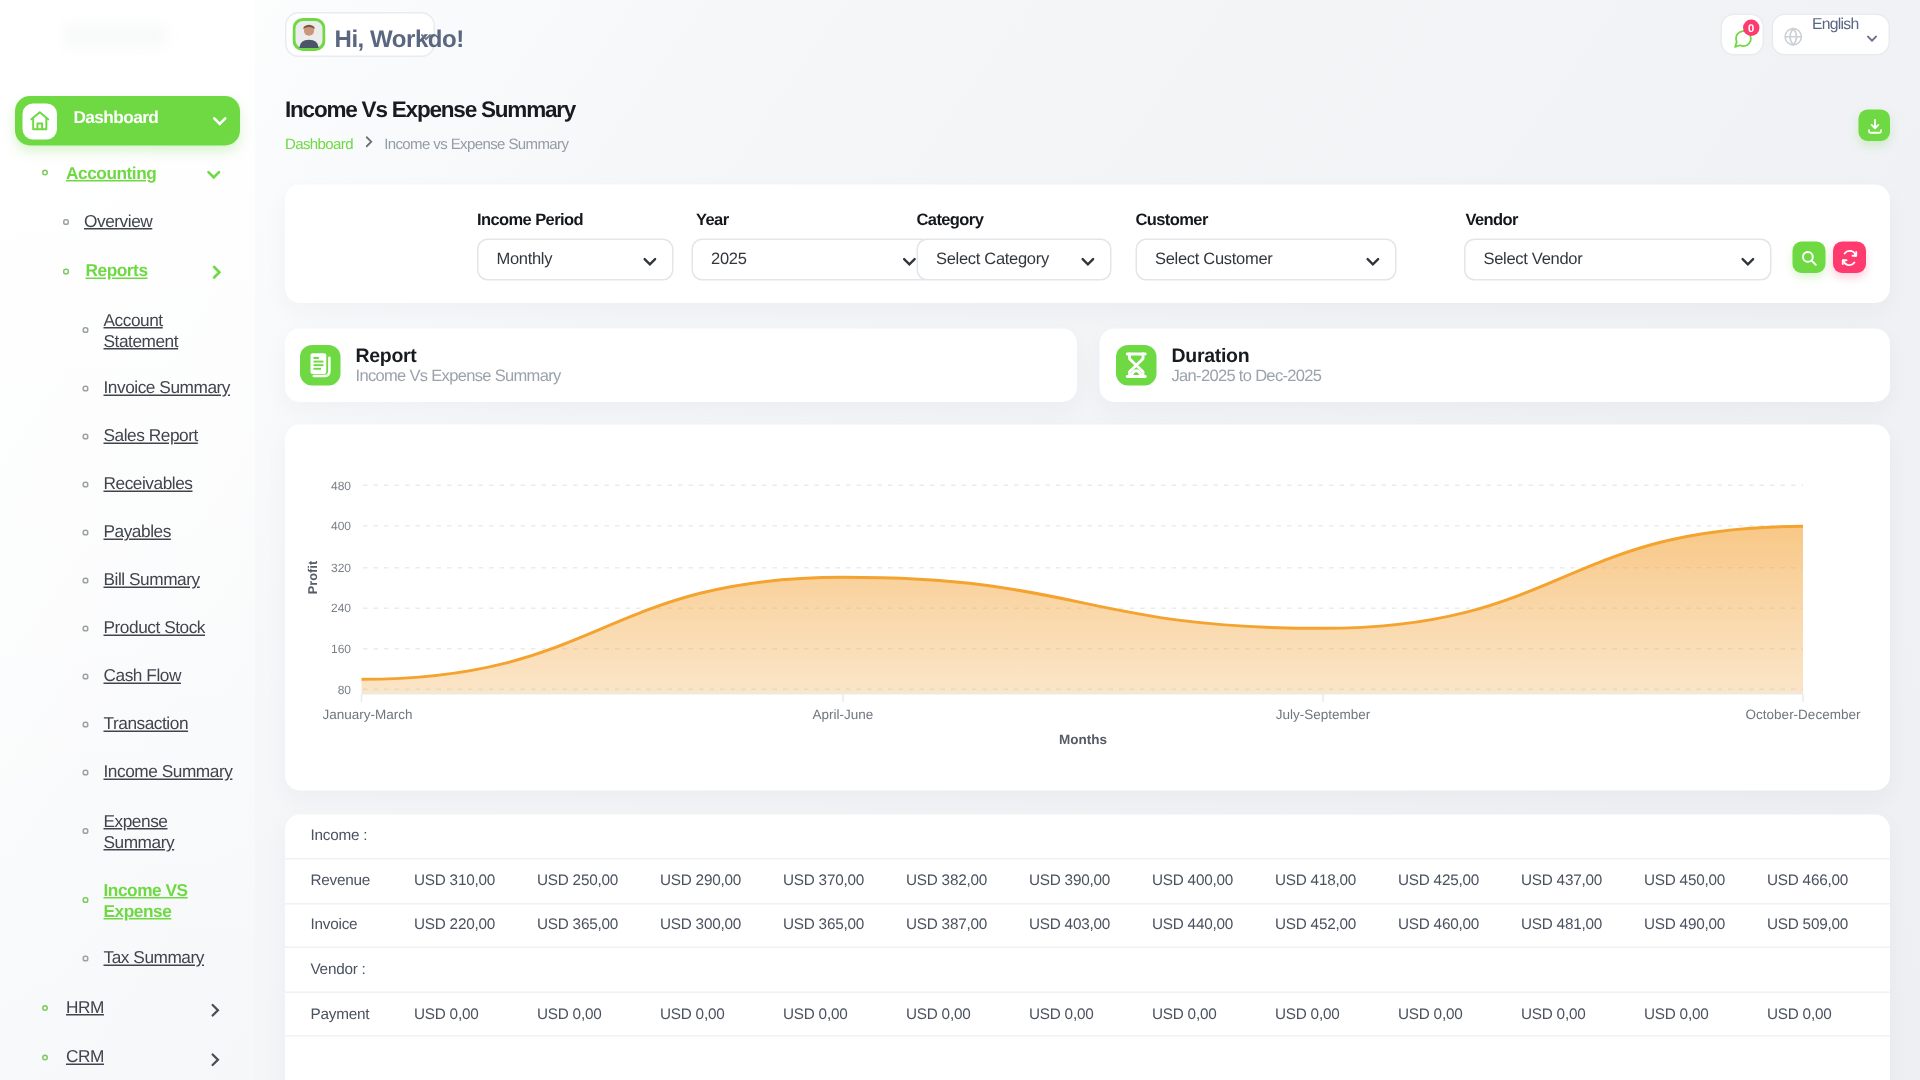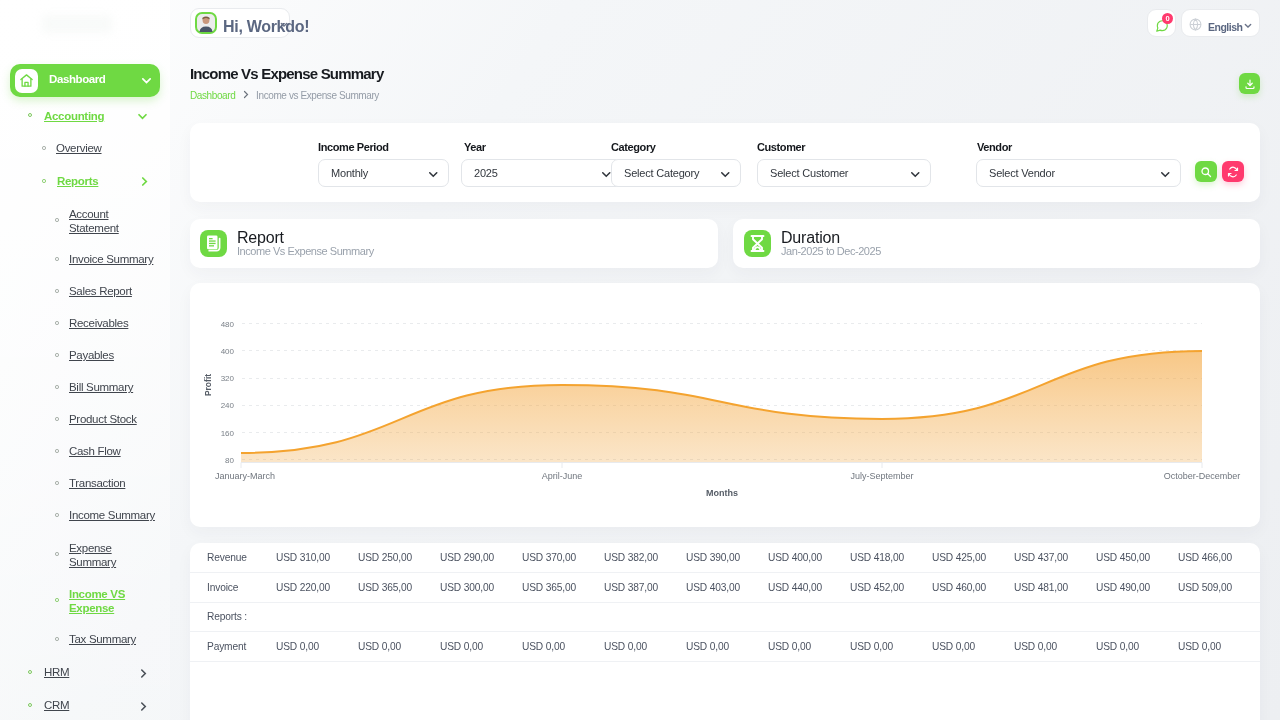--- a/index.html
+++ b/index.html
@@ -45,21 +45,21 @@
 .flabel { position:absolute; top:141px; font-size:11px; letter-spacing:-0.4px; font-weight:bold; color:#14171c; }
 .fselect { position:absolute; top:159px; height:28px; background:#fff; border:1px solid #e2e5e9;
   border-radius:7px; font-size:11px; letter-spacing:-0.2px; color:#32373e; line-height:26px; padding-left:12px; }
 .fselect svg { position:absolute; right:10px; top:10.5px; }
 .sqbtn { position:absolute; top:161px; width:22px; height:21px; border-radius:6px;
   display:flex; align-items:center; justify-content:center; }
 
 
 .icon27 { position:absolute; width:27px; height:27px; background:#6fd943; border-radius:8px;
   display:flex; align-items:center; justify-content:center; }
-.ctitle { position:absolute; font-size:16px; letter-spacing:-0.2px; font-weight:normal; color:#181b20; }
+.ctitle { position:absolute; font-size:13px; letter-spacing:-0.2px; font-weight:bold; color:#181b20; }
 .csub { position:absolute; font-size:11px; letter-spacing:-0.45px; color:#9aa2ac; }
 
 
 #tbl { position:absolute; left:0; top:0; width:1070px; border-collapse:collapse; table-layout:fixed; }
 #tbl th { height:31px; background:#f9fafb; font-size:9px; color:#171b22; text-align:left;
   font-weight:bold; letter-spacing:-0.3px; border-bottom:1px solid #e8ebee; }
 #tbl td { height:29.6px; font-size:10.2px; letter-spacing:-0.15px; color:#4b5260; border-bottom:1px solid #eff1f4; }
 #tbl th:first-child, #tbl td:first-child { padding-left:17px; }
 </style>
 </head>
@@ -155,21 +155,21 @@
     </svg>
   <div class="abs" style="left:14px;top:3px;width:11px;height:11px;background:#ff3a6e;border-radius:50%;color:#fff;font-size:7.5px;text-align:center;line-height:11px;font-weight:bold">0</div>
 </div>
 
 <div class="topbtn" id="langbtn">
   <svg style="position:absolute;left:7px;top:8px" width="13" height="13" viewBox="0 0 24 24" fill="none" stroke="#ccd0d6" stroke-width="2">
       <circle cx="12" cy="12" r="10"></circle>
       <path d="M2 12h20"></path>
       <path d="M12 2a15.3 15.3 0 0 1 4 10 15.3 15.3 0 0 1-4 10 15.3 15.3 0 0 1-4-10 15.3 15.3 0 0 1 4-10z"></path>
     </svg>
-  <div class="abs" style="left:26px;top:11px;font-size:10.5px;letter-spacing:-0.5px;font-weight:bold;color:#5b6781">English</div>
+  <div class="abs" style="left:26px;top:0;font-size:10.5px;letter-spacing:-0.5px;font-weight:normal;color:#5b6781">English</div>
   <svg class="chev" style="left:62px;top:12.5px" width="8" height="5.5" viewBox="0 0 12 8" fill="none" stroke="#6b7489" stroke-width="2" stroke-linecap="round">
       <path d="M2 2l4 4 4-4"></path>
     </svg>
 </div>
 
 <div class="abs" id="h1">Income Vs Expense Summary</div>
 <div class="abs" id="crumb">
   <span style="color:#6fd943">Dashboard</span>
   <svg style="margin:0 5px" width="6" height="9" viewBox="0 0 8 12" fill="none" stroke="#6c737d" stroke-width="1.6" stroke-linecap="round">
       <path d="M2 2l4 4-4 4"></path>
@@ -311,20 +311,35 @@
         <col style="width:82px">
         <col style="width:82px">
         <col style="width:82px">
         <col style="width:82px">
         <col style="width:82px">
         <col style="width:82px">
         <col style="width:82px">
         <col style="width:84px">
       </colgroup>
   <tbody>
+  <tr>
+          <td>Income :</td>
+          <td></td>
+          <td></td>
+          <td></td>
+          <td></td>
+          <td></td>
+          <td></td>
+          <td></td>
+          <td></td>
+          <td></td>
+          <td></td>
+          <td></td>
+          <td></td>
+        </tr>
   <tr>
           <td>Revenue</td>
           <td>USD 310,00</td>
           <td>USD 250,00</td>
           <td>USD 290,00</td>
           <td>USD 370,00</td>
           <td>USD 382,00</td>
           <td>USD 390,00</td>
           <td>USD 400,00</td>
           <td>USD 418,00</td>
@@ -342,21 +357,21 @@
           <td>USD 387,00</td>
           <td>USD 403,00</td>
           <td>USD 440,00</td>
           <td>USD 452,00</td>
           <td>USD 460,00</td>
           <td>USD 481,00</td>
           <td>USD 490,00</td>
           <td>USD 509,00</td>
         </tr>
   <tr>
-          <td>Reports :</td>
+          <td>Vendor :</td>
           <td></td>
           <td></td>
           <td></td>
           <td></td>
           <td></td>
           <td></td>
           <td></td>
           <td></td>
           <td></td>
           <td></td>

